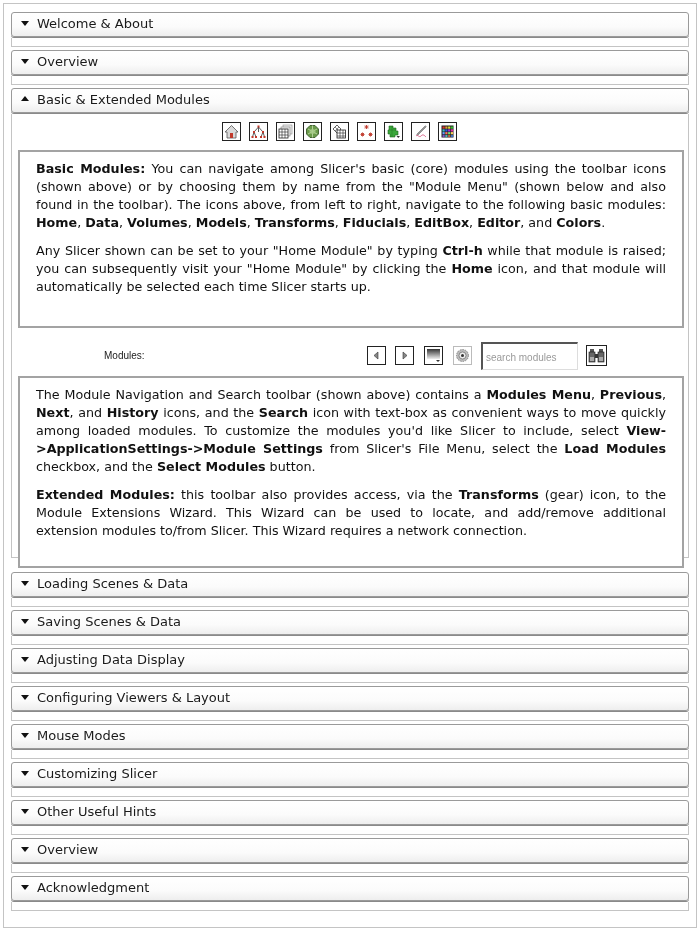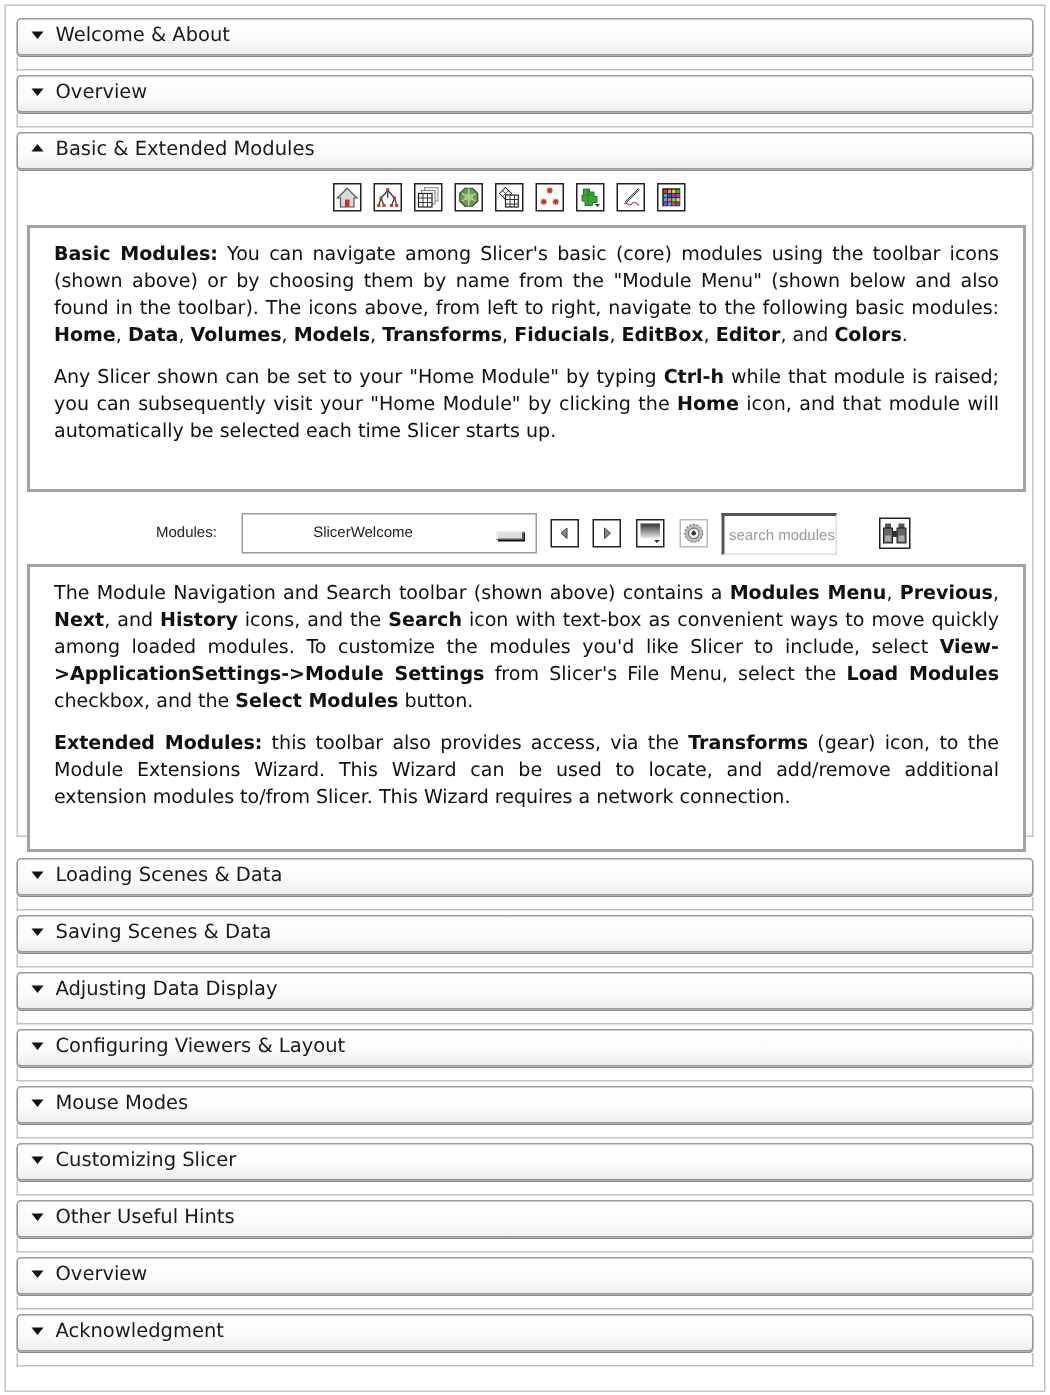--- a/index.html
+++ b/index.html
@@ -34,21 +34,21 @@
   .modlabel { position:absolute; left:92px; top:10px; font-family:"Liberation Sans", sans-serif; font-size:10px; color:#222;text-align:center; }
   .modsel { position:absolute; left:149px; top:2px; width:197px; height:27px; box-sizing:border-box;
             border:1px solid #9a9a9a; background:#fff; }
   .modsel .val { position:absolute; left:0; width:160px; text-align:center; top:7px;
                  font-family:"Liberation Sans", sans-serif; font-size:10px; color:#222; }
   .modsel .btn { position:absolute; right:8px; top:11px; width:18px; height:6px; box-sizing:border-box;
                  border:1px solid #555; border-top-color:#eee; border-left-color:#eee; background:#ddd;
                  box-shadow: 1px 1px 0 #111; }
   .nb { position:absolute; top:6px; width:19px; height:19px; box-sizing:border-box; border:1px solid #222; background:#fff;
         display:flex; align-items:center; justify-content:center; }
-  .search { position:absolute; left:469px; top:2px; width:77px; height:28px; box-sizing:border-box;
+  .search { position:absolute; left:469px; top:2px; width:97px; height:28px; box-sizing:border-box;
             border:1px solid #ddd; border-top:2px solid #555; border-left:2px solid #555; background:#fff;
             font-family:"Liberation Sans", sans-serif; font-size:10px; color:#999; padding:6px 0 4px 3px; outline:none; }
   .search::placeholder { color:#9a9a9a; }
 </style>
 </head>
 <body>
 
 <div class="outer"></div>
 
 <div class="section" style="top:12px;">
@@ -176,24 +176,20 @@
       </div>
     </div>
 
     <div class="textbox" style="top:36px; height:178px;">
       <p><b>Basic Modules:</b><span> You can navigate among Slicer's basic (core) modules using the toolbar icons (shown above) or by choosing them by name from the "Module Menu" (shown below and also found in the toolbar). The icons above, from left to right, navigate to the following basic modules: </span><b>Home</b><span>, </span><b>Data</b><span>, </span><b>Volumes</b><span>, </span><b>Models</b><span>, </span><b>Transforms</b><span>, </span><b>Fiducials</b><span>, </span><b>EditBox</b><span>, </span><b>Editor</b><span>, and </span><b>Colors</b><span>.</span></p>
       <p><span>Any Slicer shown can be set to your "Home Module" by typing </span><b>Ctrl-h</b><span> while that module is raised; you can subsequently visit your "Home Module" by clicking the </span><b>Home</b><span> icon, and that module will automatically be selected each time Slicer starts up.</span></p>
     </div>
 
     <div class="modbar">
       <span class="modlabel">Modules:</span>
-      <div class="modsel">
-        <span class="val">SlicerWelcome</span>
-        <span class="btn"></span>
-      </div>
       <div class="nb" style="left:355px;">
         <svg width="11" height="11" viewBox="0 0 11 11">
             <polygon points="7,2 3,5.5 7,9" fill="#888" stroke="#333" stroke-width="0.6"></polygon>
           </svg>
       </div>
       <div class="nb" style="left:383px;">
         <svg width="11" height="11" viewBox="0 0 11 11">
             <polygon points="4,2 8,5.5 4,9" fill="#888" stroke="#333" stroke-width="0.6"></polygon>
           </svg>
       </div>

